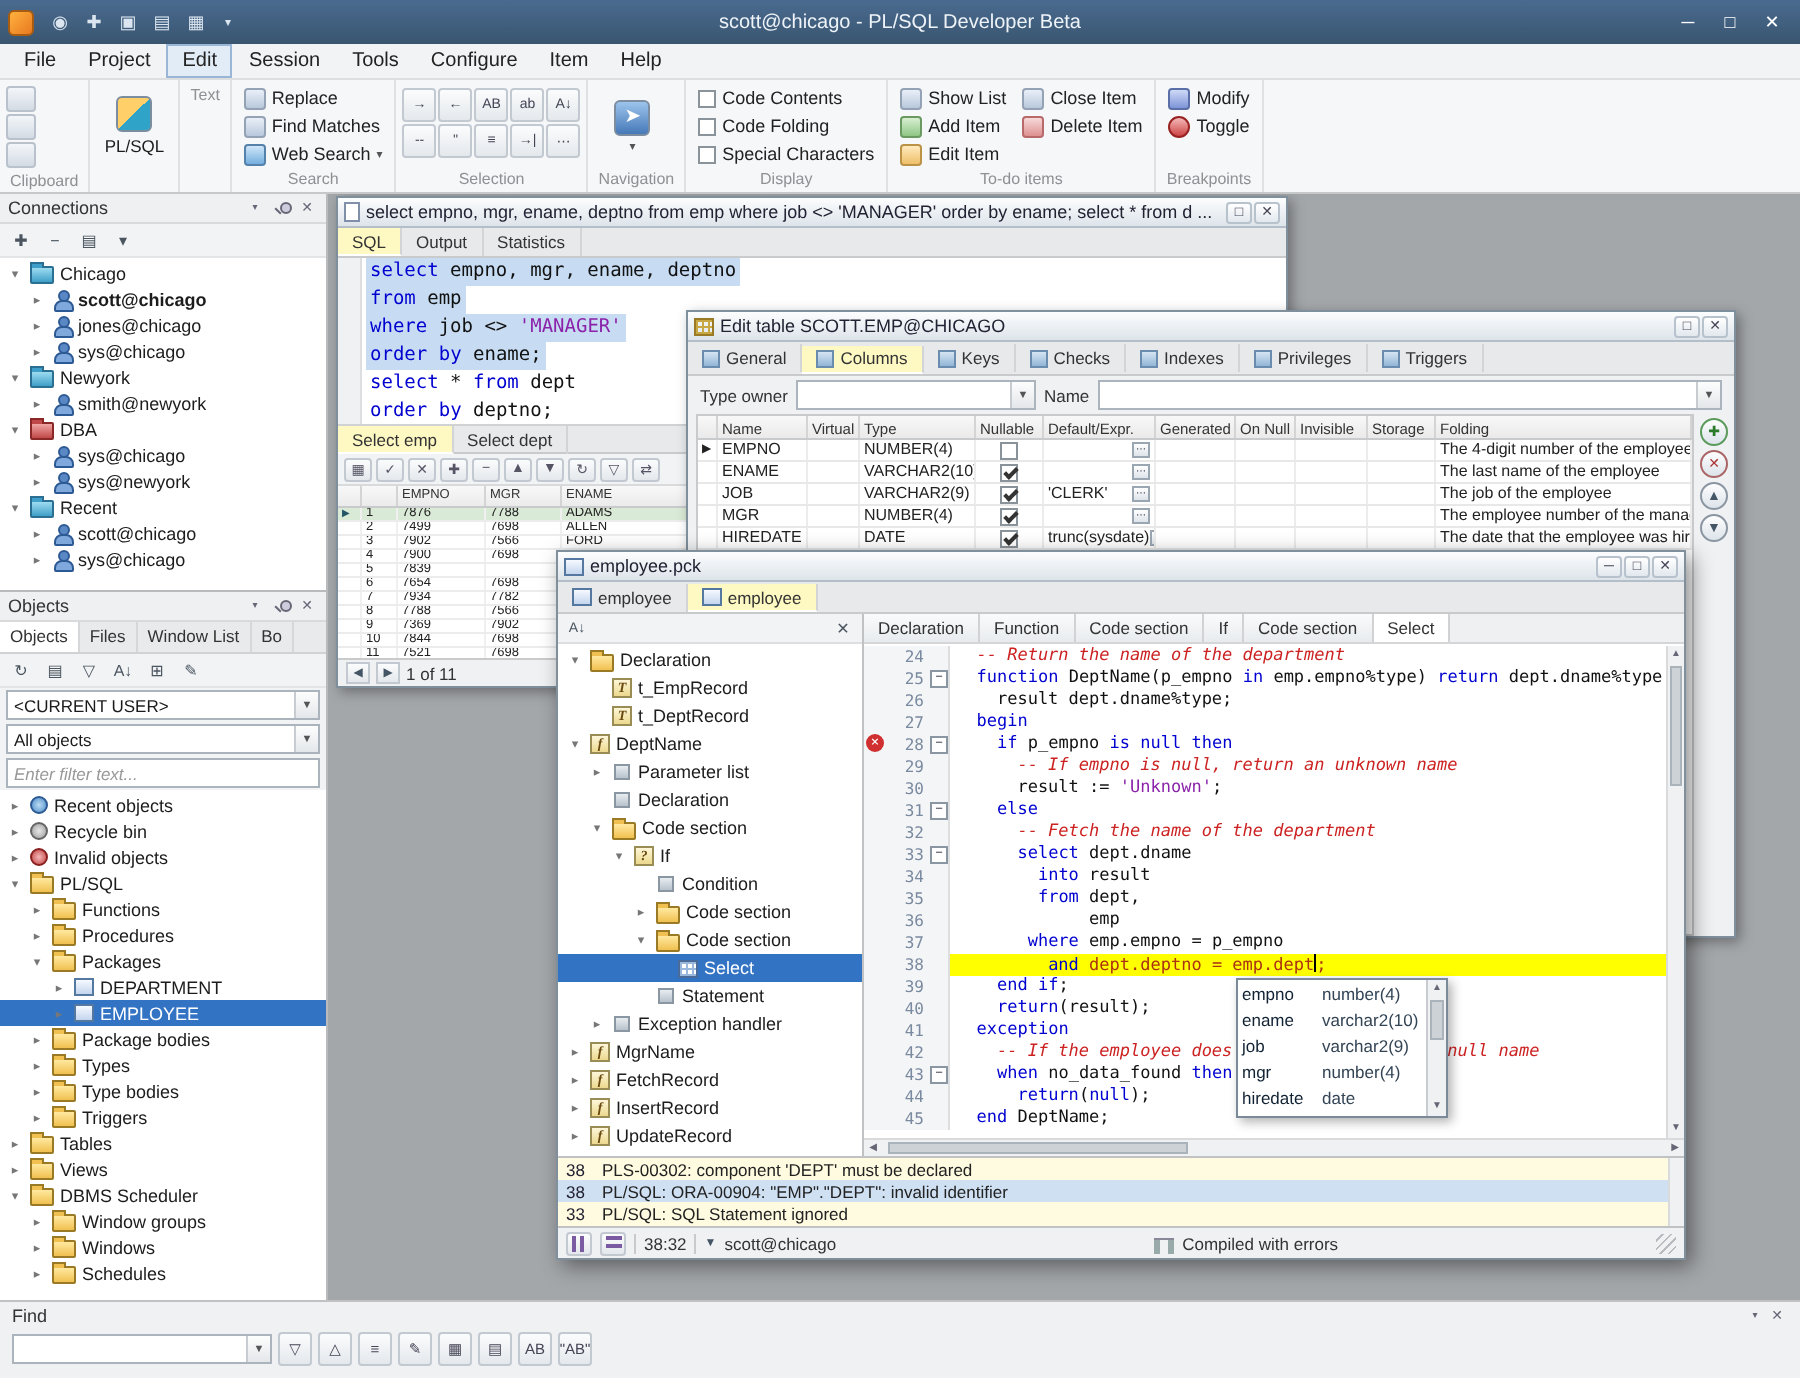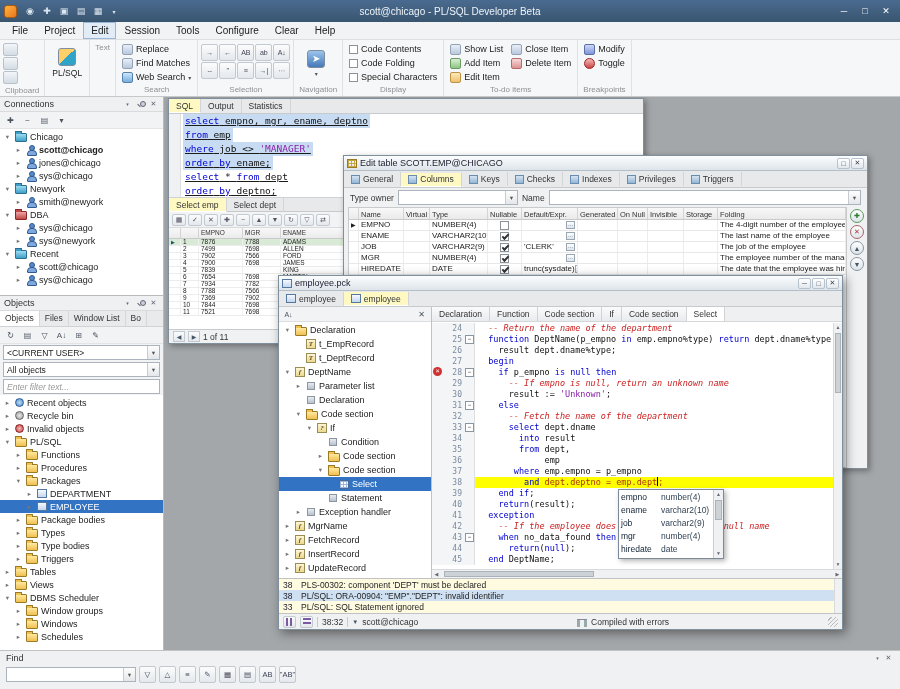--- a/index.html
+++ b/index.html
@@ -113,21 +113,21 @@
 .wbtn{width:13px;height:11px;display:flex;align-items:center;justify-content:center;font-size:7px;color:#445;border:1px solid #b8c2cc;background:linear-gradient(#fff,#e2e8ee);border-radius:2px;}
 .tabsrow{display:flex;background:#e7e9eb;border-bottom:1px solid #c8cacc;flex:none;}
 .tabsrow .tab{display:flex;align-items:center;gap:3px;padding:0 7px;height:14px;border-right:1px solid #d2d4d6;font-size:8.5px;color:#333;}
 .tabsrow .tab.active{background:#fef9c3;border-bottom:1px solid #fff;margin-bottom:-1px;}
 
 
 #sqlwin{left:4px;top:1px;width:476px;height:246px;z-index:1;}
 #sql-code{background:#fff;height:84px;border-bottom:1px solid #d0d2d4;font-family:"DejaVu Sans Mono",monospace;font-size:9.5px;line-height:14px;padding-left:14px;position:relative;overflow:hidden;flex:none;white-space:pre;}
 #sql-code::before{content:"";position:absolute;left:0;top:0;bottom:0;width:11px;background:#f0f1f3;border-right:1px solid #dcdee0;}
 .scl{height:14px;}
-.sct{display:inline-block;padding:0 2px;text-decoration:underline;}
+.sct{display:inline-block;padding:0 2px;}
 .sct.sel{background:#c7dcf2;}
 .sg-k{color:#0000d0;}
 .sg-p{color:#111;}
 .sg-s{color:#8b22aa;}
 .sg-c{color:#cc2222;font-style:italic;}
 .sg-e{color:#aa3311;}
 .rtabs{height:14px;}
 .gridtools{height:16px;display:flex;align-items:center;gap:2px;padding:0 3px;background:#f2f3f5;border-bottom:1px solid #d8dadc;flex:none;}
 .gbtn{width:14px;height:12px;border:1px solid #c3c9d0;background:linear-gradient(#fbfcfd,#e4e8ec);border-radius:2px;display:flex;align-items:center;justify-content:center;font-size:7px;color:#556;}
 #sql-grid-head{height:11px;display:flex;background:linear-gradient(#f8f8f8,#ebebeb);border-bottom:1px solid #c8cacc;flex:none;}
@@ -241,21 +241,21 @@
     </span>
   </div>
 
   <div id="menubar">
       <div class="mitem">File</div>
       <div class="mitem">Project</div>
       <div class="mitem active">Edit</div>
       <div class="mitem">Session</div>
       <div class="mitem">Tools</div>
       <div class="mitem">Configure</div>
-      <div class="mitem">Clear</div>
+      <div class="mitem">Item</div>
       <div class="mitem">Help</div>
     </div>
 
   <div id="ribbon">
     <div class="rgroup">
       <div class="rbody">
         <div class="rside" id="rg-clip-side">
             <div class="rsbtn"></div>
             <div class="rsbtn"></div>
             <div class="rsbtn"></div>
@@ -602,20 +602,28 @@
               <span class="tico i-folder"></span>
               <span class="tlbl">Schedules</span>
             </div>
           </div>
       </div>
     </div>
 
     <div id="mdi">
 
       <div class="win" id="sqlwin">
+        <div class="wtitle">
+          <span class="tico i-doc"></span>
+          <span class="wtt">select empno, mgr, ename, deptno from emp where job &lt;&gt; 'MANAGER' order by ename; select * from d ...</span>
+          <span class="wbtns">
+            <span class="wbtn">□</span>
+            <span class="wbtn">✕</span>
+          </span>
+        </div>
         <div class="tabsrow" id="sql-tabs">
             <div class="tab active">
               <span class="tlab">SQL</span>
             </div>
             <div class="tab">
               <span class="tlab">Output</span>
             </div>
             <div class="tab">
               <span class="tlab">Statistics</span>
             </div>

